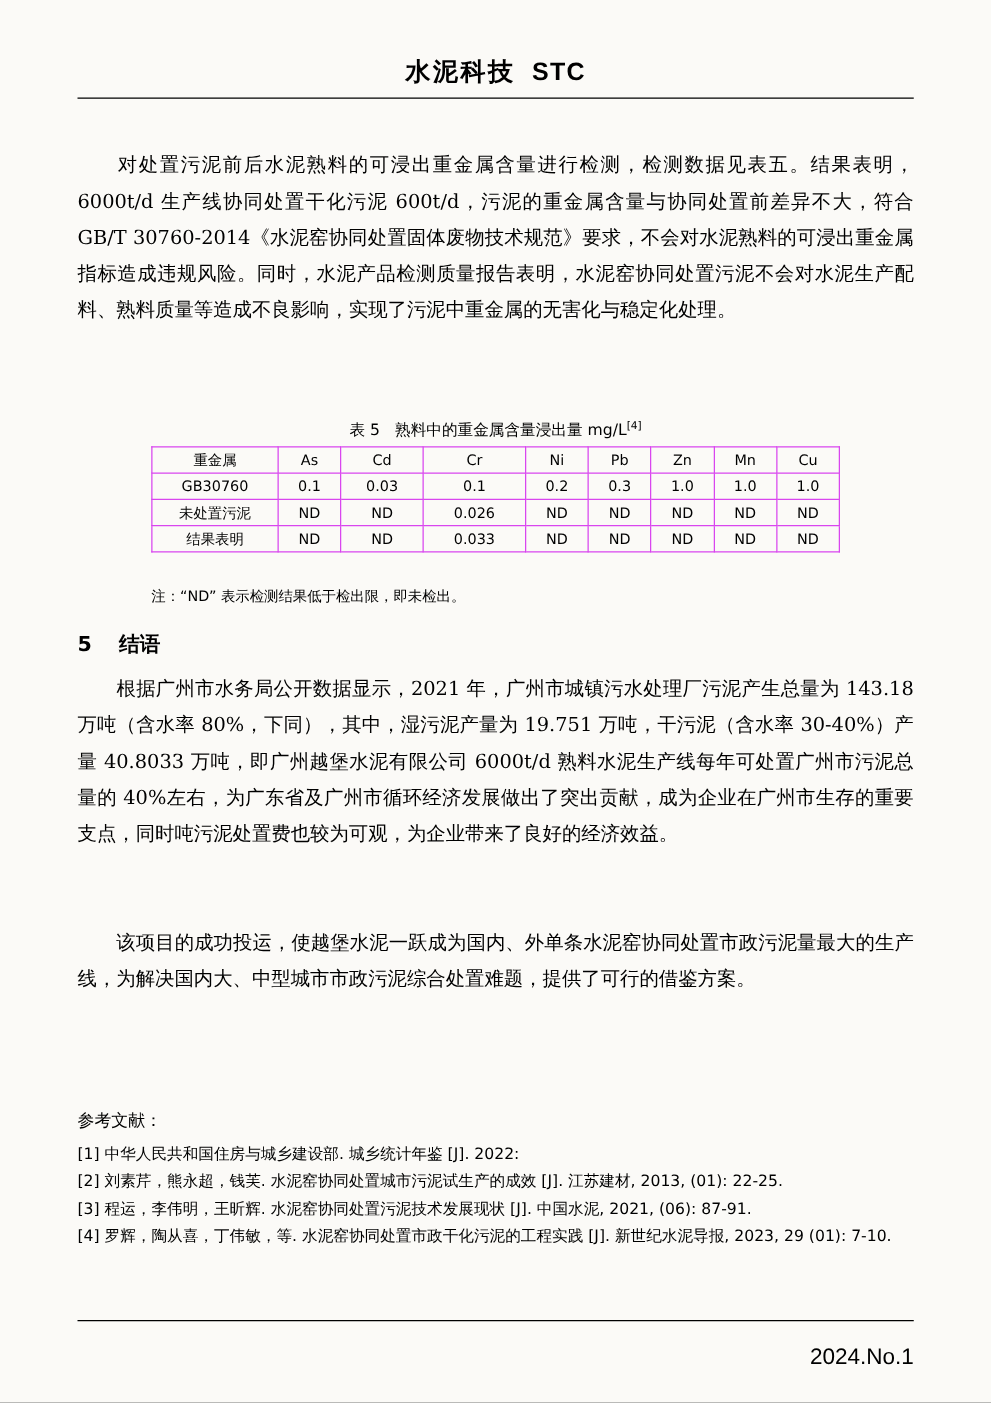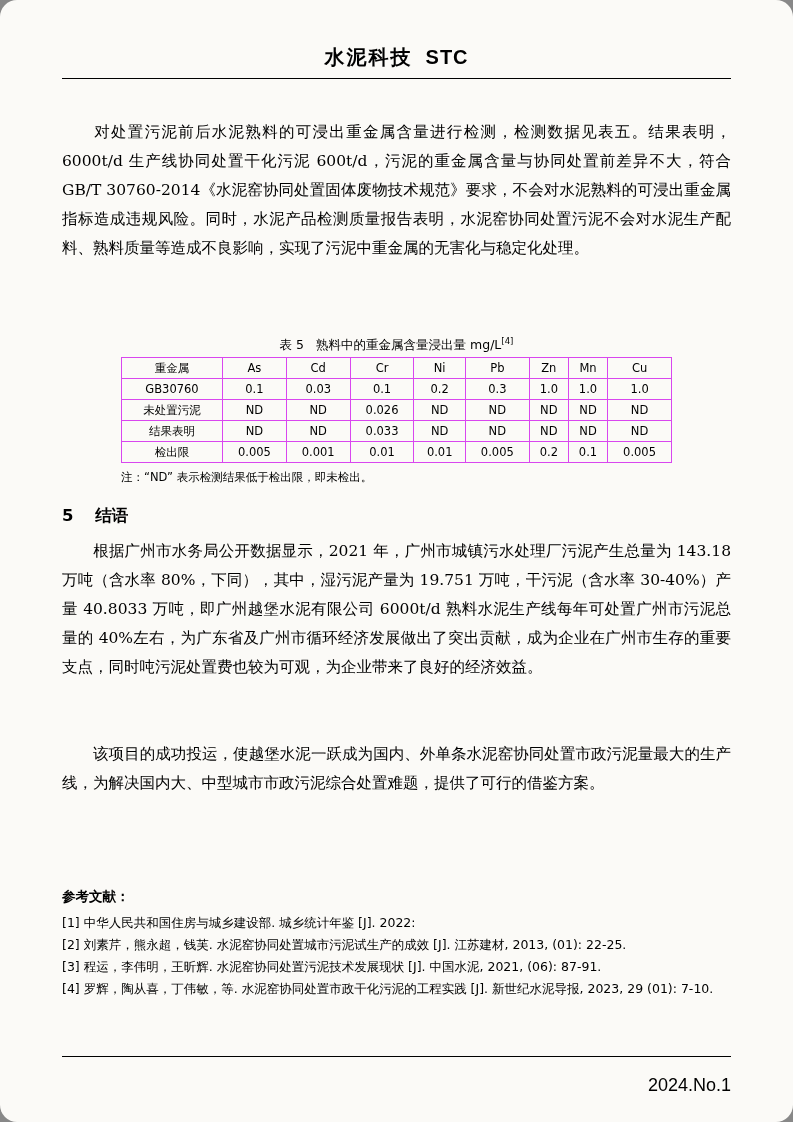--- a/index.html
+++ b/index.html
@@ -10,21 +10,20 @@
   .page {
     position: relative;
     width: 793px;
     height: 1122px;
     background: #fbfaf7;
     margin: 0 auto;
     box-sizing: border-box;
     font-family: "Liberation Serif", "DejaVu Serif", serif;
     color: #000;
     overflow: hidden;
-    border-radius: 17px;
   }
   .inner {
     position: absolute;
     left: 62px;
     top: 0;
     width: 669px;
     height: 1122px;
   }
   
   .hdr {
@@ -113,21 +112,21 @@
     font-size: 11.5px;
     font-family: "DejaVu Sans", "Liberation Sans", sans-serif;
   }
 
   
   .ref-title {
     position: absolute;
     left: 0;
     top: 888px;
     font-size: 13.5px;
-    font-weight: bold;
+    font-weight: normal;
     font-family: "DejaVu Sans", "Liberation Sans", sans-serif;
   }
   .ref-list {
     position: absolute;
     left: 0;
     top: 912px;
     width: 669px;
     font-size: 12.5px;
     line-height: 22px;
     font-family: "DejaVu Sans", "Liberation Sans", sans-serif;
@@ -217,31 +216,20 @@
           <td class="first">结果表明</td>
           <td>ND</td>
           <td>ND</td>
           <td>0.033</td>
           <td>ND</td>
           <td>ND</td>
           <td>ND</td>
           <td>ND</td>
           <td>ND</td>
         </tr>
-        <tr>
-          <td class="first">检出限</td>
-          <td>0.005</td>
-          <td>0.001</td>
-          <td>0.01</td>
-          <td>0.01</td>
-          <td>0.005</td>
-          <td>0.2</td>
-          <td>0.1</td>
-          <td>0.005</td>
-        </tr>
       </tbody>
     </table>
 
     <div class="tbl-note">注：“ND” 表示检测结果低于检出限，即未检出。</div>
 
     <div class="sec-head" id="sec5">
       <span class="num">5</span>
       <span>结语</span>
     </div>
 

